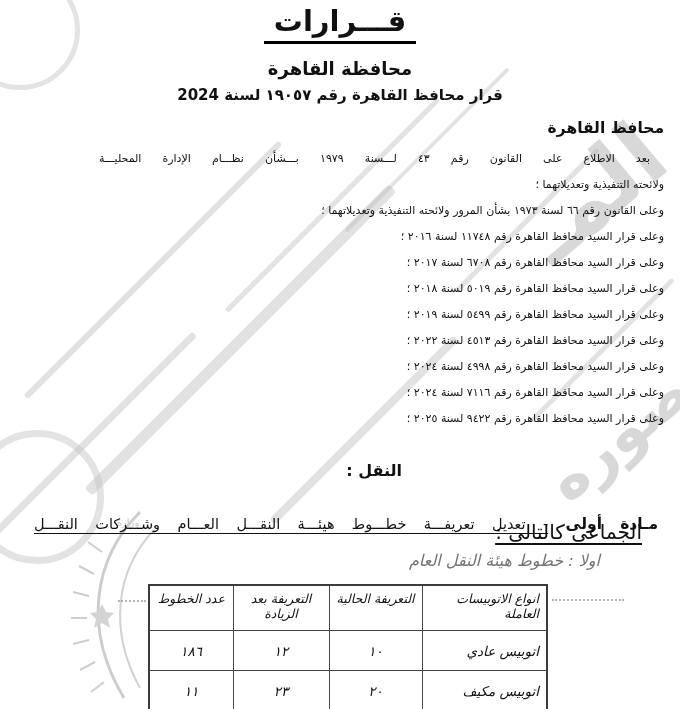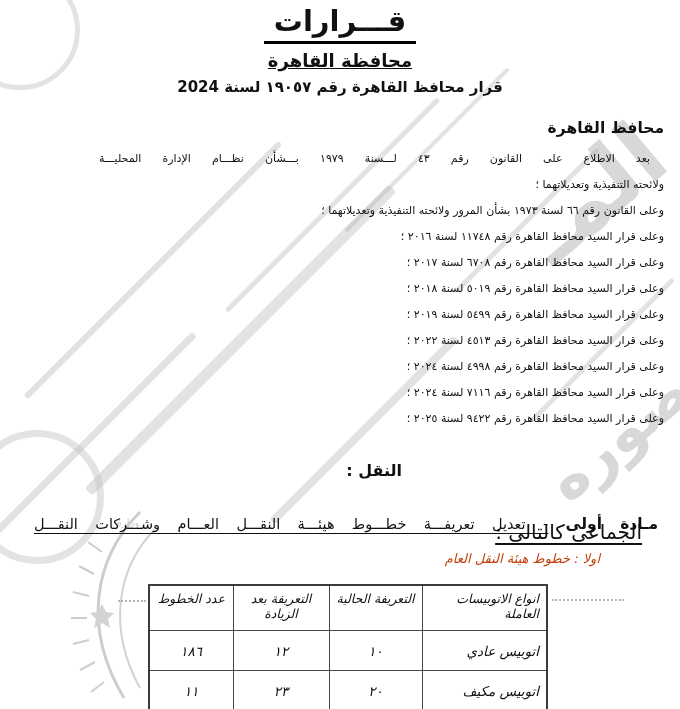--- a/index.html
+++ b/index.html
@@ -25,21 +25,21 @@
   }
   .emblem { position:absolute; left:42px; top:500px; opacity:.5; }
   .dot-line { position:absolute; border-top:2px dotted #999; opacity:.7; height:0; }
   
   .content { position:absolute; inset:0; z-index:1; }
   .title-block { position:absolute; top:6px; left:0; right:0; text-align:center; }
   .main-title {
     display:inline-block; font-size:29px; font-weight:bold;
     border-bottom:3px solid #000; padding:0 10px 3px; line-height:1.1;
   }
-  .subtitle { font-size:18px; font-weight:bold; margin-top:6px;text-decoration:underline; }
+  .subtitle { font-size:18px; font-weight:bold; margin-top:14px; }
   .decree-no { font-size:15px; font-weight:bold; margin-top:7px; }
   .issuer { position:absolute; top:119px; right:16px; font-weight:bold; font-size:15.5px; }
   .preamble { position:absolute; top:146px; right:0; left:14px; font-size:11px; line-height:26px;padding-left:13px; }
   .pl { padding:0 16px; text-align:right; white-space:nowrap; }
   .pl.justified {
     white-space:normal; text-align:justify; text-align-last:justify;
     padding-right:30px; padding-left:72px;
   }
   .decided { position:absolute; top:461px; right:278px; font-size:16px; font-weight:bold; }
   .article-line {
@@ -48,21 +48,21 @@
     text-align:justify; text-align-last:justify; line-height:24px;
   }
   .article-label { font-weight:bold; font-size:15.5px; }
   .article-text { text-decoration:underline; text-underline-offset:4px; }
   .article-cont {
     position:absolute; top:520px; right:38px; font-size:20px;
     text-decoration:underline; text-underline-offset:4px;margin-left:24px;
   }
   .first-clause {
     position:absolute; top:551px; right:80px;
-    font-size:13px; font-style:italic; color:#c2410c;
+    font-size:16px; font-style:italic; color:#737373;
   }
   table.tariff {
     position:absolute; top:584px; right:132px;
     border-collapse:collapse; border:2.5px solid #3b3b3b;
     table-layout:fixed; width:398px; background:rgba(255,255,255,.65);
   }
   table.tariff th, table.tariff td {
     border:1.6px solid #444; font-style:italic; font-weight:normal;
     overflow:hidden;
     margin-top:48px;

